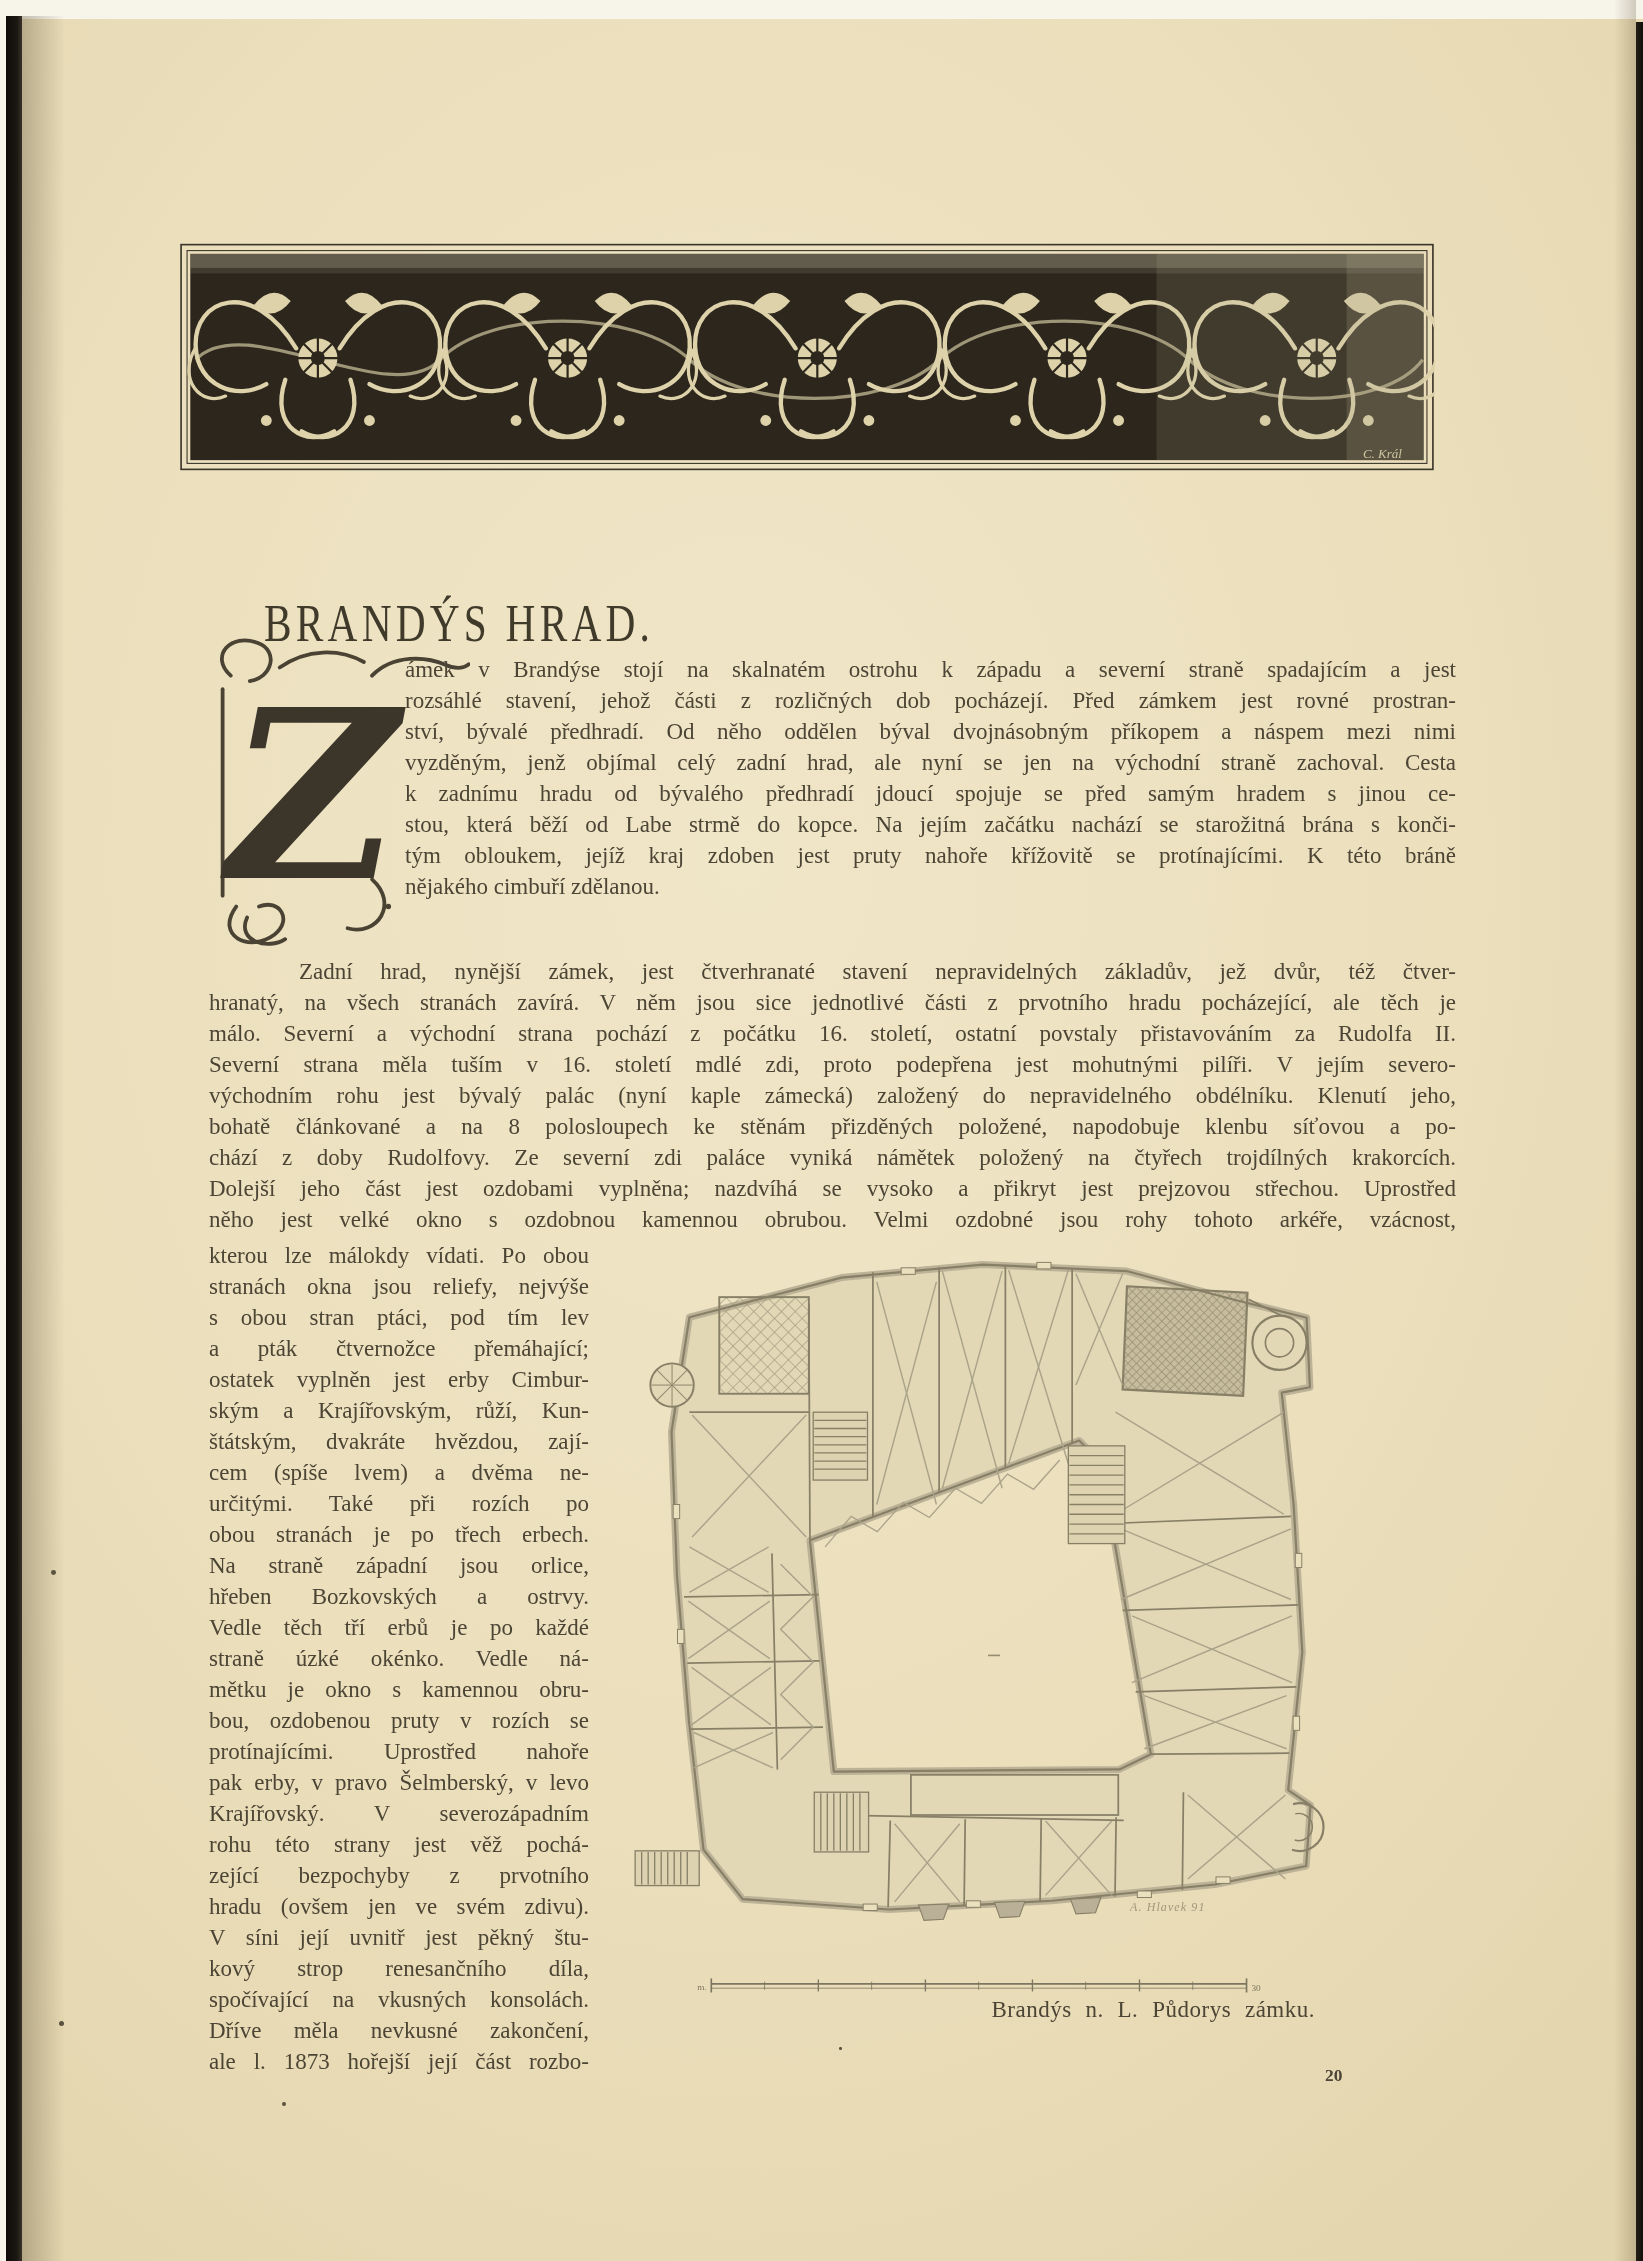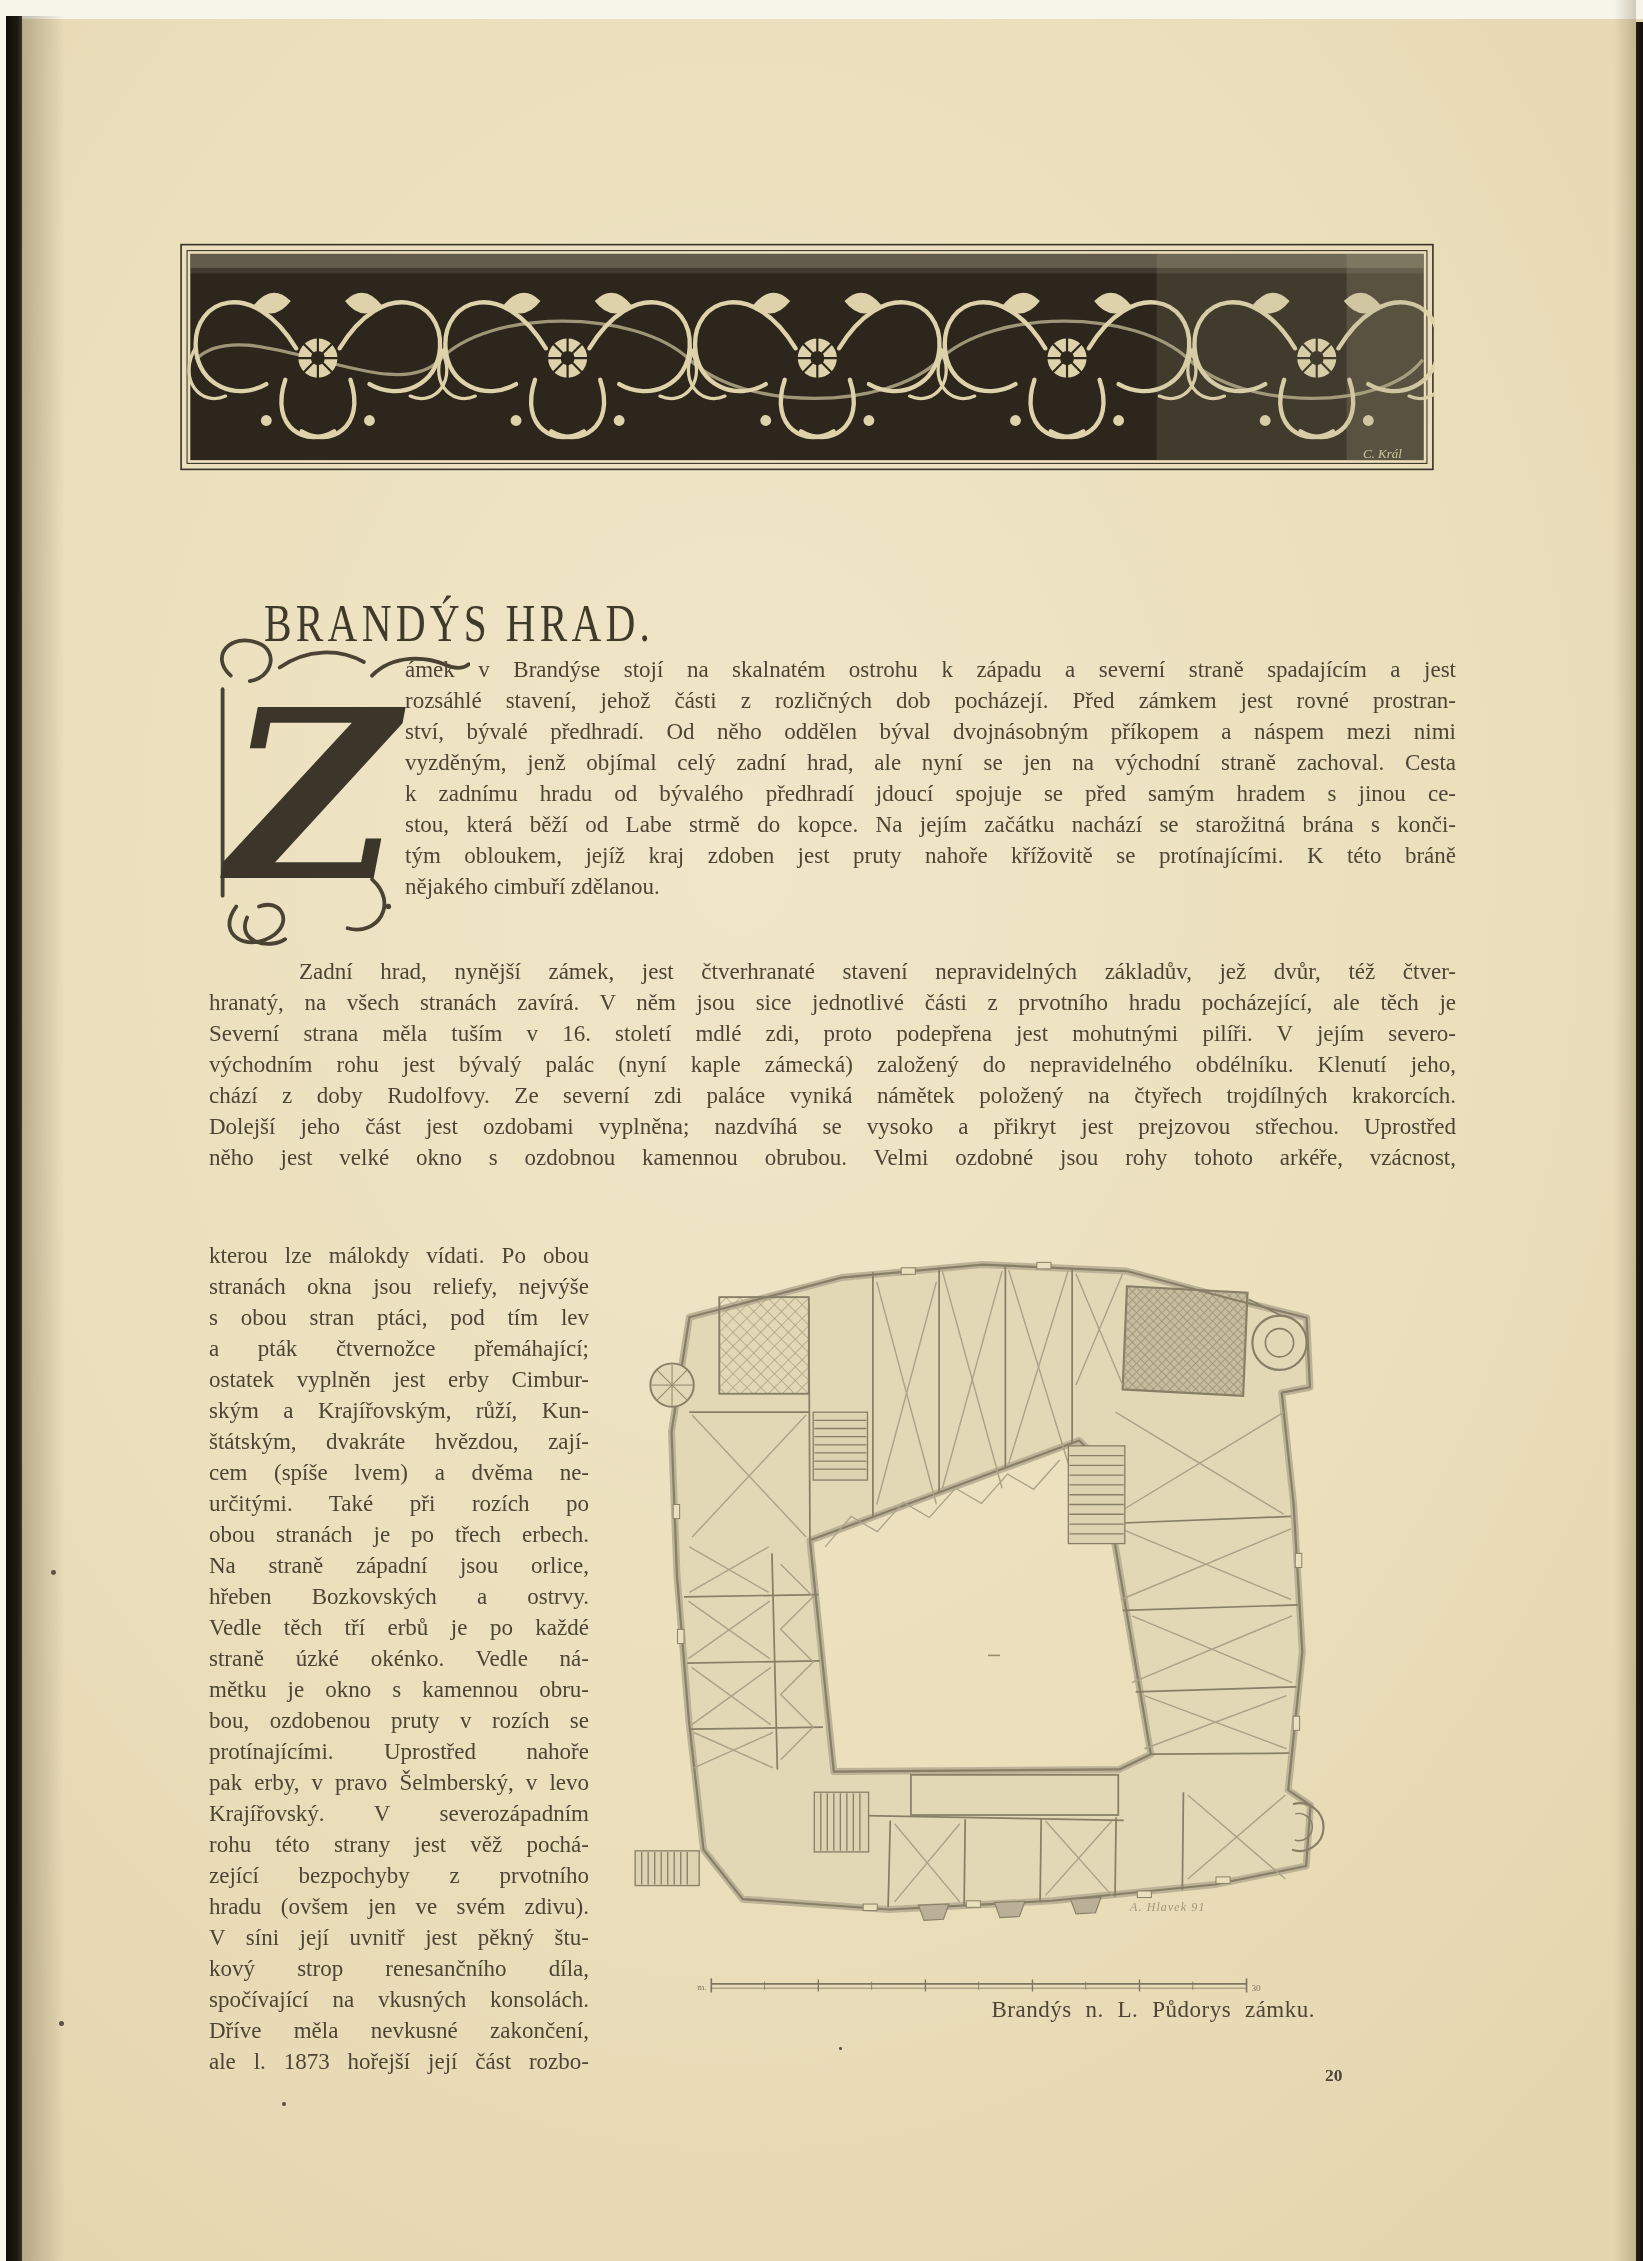--- a/index.html
+++ b/index.html
@@ -148,22 +148,24 @@
       <div class="jline">vyzděným, jenž objímal celý zadní hrad, ale nyní se jen na východní straně zachoval. Cesta</div>
       <div class="jline">k zadnímu hradu od bývalého předhradí jdoucí spojuje se před samým hradem s jinou ce-</div>
       <div class="jline">stou, která běží od Labe strmě do kopce. Na jejím začátku nachází se starožitná brána s konči-</div>
       <div class="jline">tým obloukem, jejíž kraj zdoben jest pruty nahoře křížovitě se protínajícími. K této bráně</div>
       <div class="jline">nějakého cimbuří zdělanou.</div>
     </div>
 
   <div class="para2">
       <div class="jline">Zadní hrad, nynější zámek, jest čtverhranaté stavení nepravidelných základův, jež dvůr, též čtver-</div>
       <div class="jline">hranatý, na všech stranách zavírá. V něm jsou sice jednotlivé části z prvotního hradu pocházející, ale těch je</div>
+      <div class="jline">málo. Severní a východní strana pochází z počátku 16. století, ostatní povstaly přistavováním za Rudolfa II.</div>
       <div class="jline">Severní strana měla tuším v 16. století mdlé zdi, proto podepřena jest mohutnými pilíři. V jejím severo-</div>
       <div class="jline">východním rohu jest bývalý palác (nyní kaple zámecká) založený do nepravidelného obdélníku. Klenutí jeho,</div>
+      <div class="jline">bohatě článkované a na 8 polosloupech ke stěnám přizděných položené, napodobuje klenbu síťovou a po-</div>
       <div class="jline">chází z doby Rudolfovy. Ze severní zdi paláce vyniká námětek položený na čtyřech trojdílných krakorcích.</div>
       <div class="jline">Dolejší jeho část jest ozdobami vyplněna; nazdvíhá se vysoko a přikryt jest prejzovou střechou. Uprostřed</div>
       <div class="jline">něho jest velké okno s ozdobnou kamennou obrubou.  Velmi ozdobné jsou rohy tohoto arkéře, vzácnost,</div>
     </div>
 
   <div class="leftcol">
       <div class="jline">kterou lze málokdy vídati. Po obou</div>
       <div class="jline">stranách okna jsou reliefy, nejvýše</div>
       <div class="jline">s obou stran ptáci, pod tím lev</div>
       <div class="jline">a pták čtvernožce přemáhající;</div>

